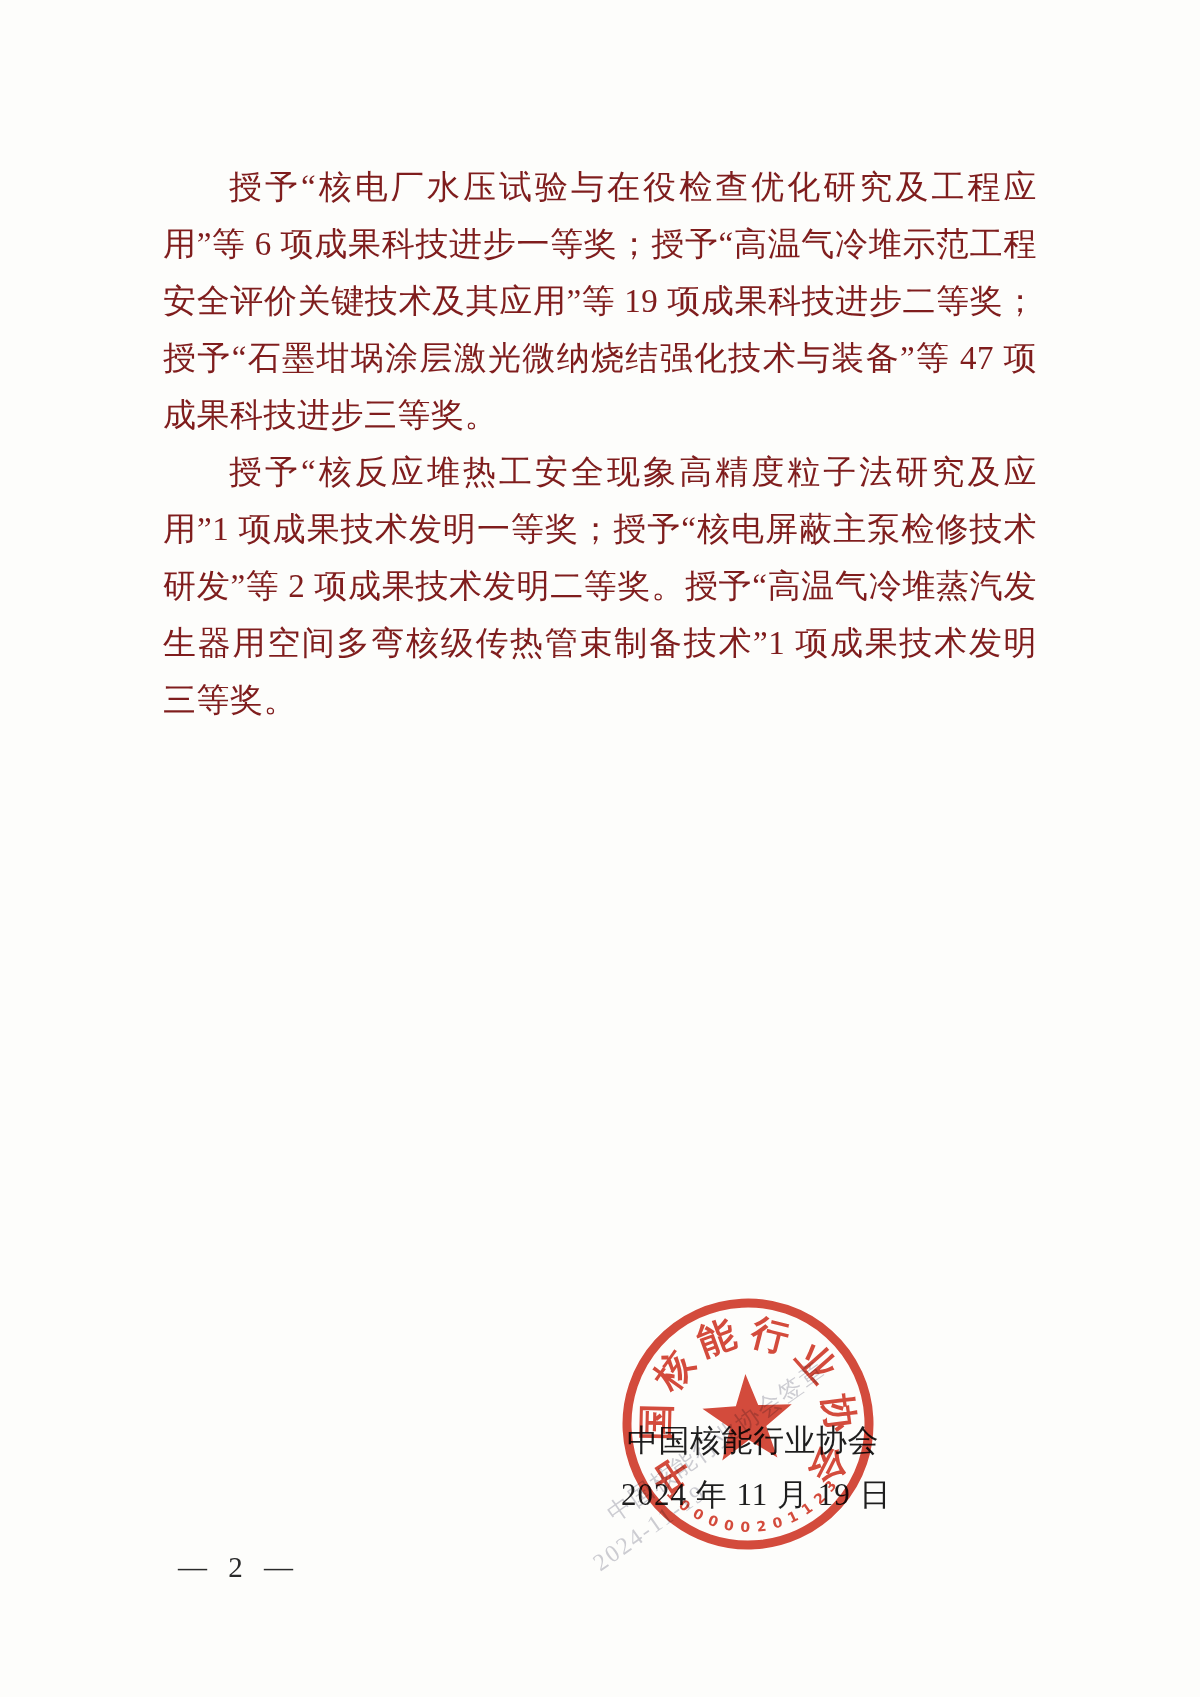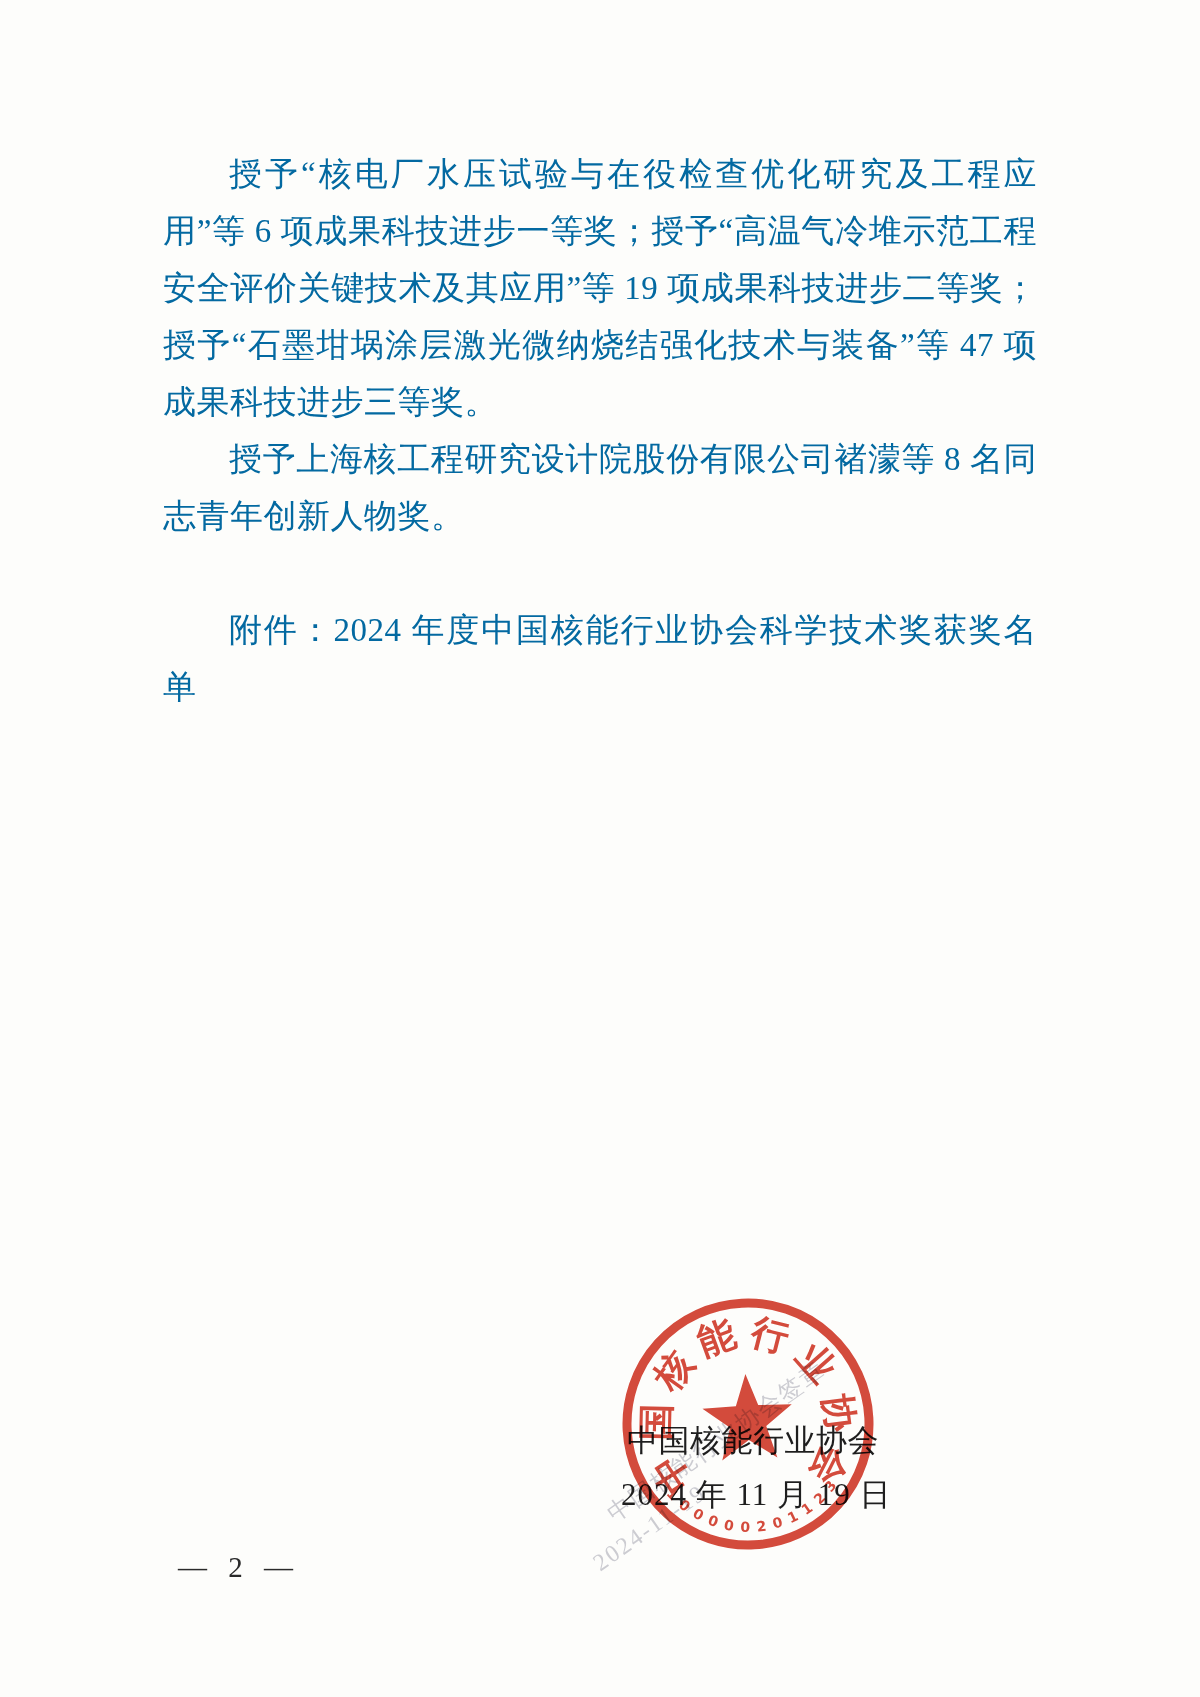--- a/index.html
+++ b/index.html
@@ -4,22 +4,22 @@
 <style>
   html,body{margin:0;padding:0;}
   body{
     width:1200px;height:1697px;position:relative;overflow:hidden;
     background:#fdfdfb;
     font-family:"Liberation Serif","DejaVu Serif",serif;
   }
   .page{position:absolute;inset:0;}
   
   .doc-body{
-    position:absolute;left:163px;top:146px;width:874px;
-    font-size:33px;line-height:57px;color:#0369a1;
+    position:absolute;left:163px;top:159px;width:874px;
+    font-size:33px;line-height:57px;color:#7f1d1d;
     text-align:justify;text-justify:inter-ideograph;
     letter-spacing:0.5px;
     z-index:2;
   }
   .doc-body p{margin:0;text-indent:2em;}
   .doc-body p.attachment{margin-top:57px;}
   
   .sig-org{
     position:absolute;left:627px;top:1420px;width:260px;
     font-size:31px;color:#1e1e1e;letter-spacing:0.5px;z-index:3;white-space:nowrap;
@@ -56,22 +56,21 @@
     font-family:"DejaVu Sans","Liberation Sans",sans-serif;
   }
 </style>
 </head>
 <body>
 
 <div class="page">
 
   <div class="doc-body">
     <p>授予“核电厂水压试验与在役检查优化研究及工程应用”等 6 项成果科技进步一等奖；授予“高温气冷堆示范工程安全评价关键技术及其应用”等 19 项成果科技进步二等奖；授予“石墨坩埚涂层激光微纳烧结强化技术与装备”等 47 项成果科技进步三等奖。</p>
-    <p>授予上海核工程研究设计院股份有限公司褚濛等 8 名同志青年创新人物奖。</p>
-    <p class="attachment">附件：2024 年度中国核能行业协会科学技术奖获奖名单</p>
+    <p>授予“核反应堆热工安全现象高精度粒子法研究及应用”1 项成果技术发明一等奖；授予“核电屏蔽主泵检修技术研发”等 2 项成果技术发明二等奖。授予“高温气冷堆蒸汽发生器用空间多弯核级传热管束制备技术”1 项成果技术发明三等奖。</p>
   </div>
 
   <div class="watermark wm1">中国核能行业协会签章</div>
   <div class="watermark wm2">2024-11-19</div>
 
   <div class="sig-org">中国核能行业协会</div>
   <div class="sig-date">2024 年 11 月 19 日</div>
 
   <svg id="seal-svg" class="seal" viewBox="0 0 270 270" aria-hidden="true">
     <circle cx="135" cy="135" r="121" fill="none" stroke="#d23b2c" stroke-width="9"></circle>

